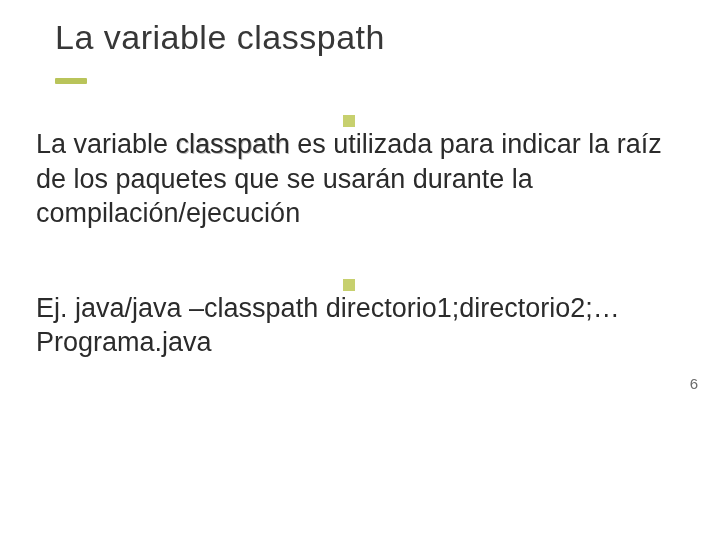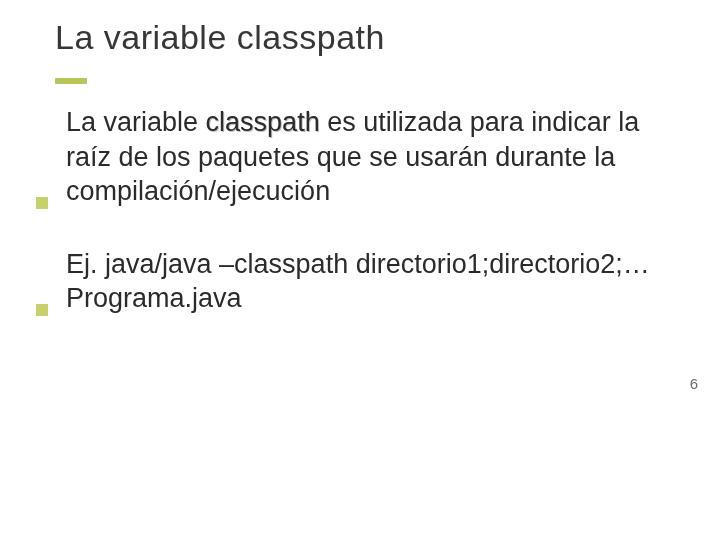--- a/index.html
+++ b/index.html
@@ -41,22 +41,23 @@
     border-radius: 1px;
   }
   .body {
     position: absolute;
     left: 36px;
     top: 105px;
     right: 40px;
   }
   .bullet-item {
     display: flex;
-    align-items: flex-end;
+    align-items: center;
     margin-bottom: 38px;
+    flex-direction: column;
   }
   .bullet-icon {
     flex: 0 0 auto;
     width: 12px;
     height: 12px;
     background: #c7d06e;
     margin-top: 10px;
     margin-right: 18px;
   }
   .bullet-text {

